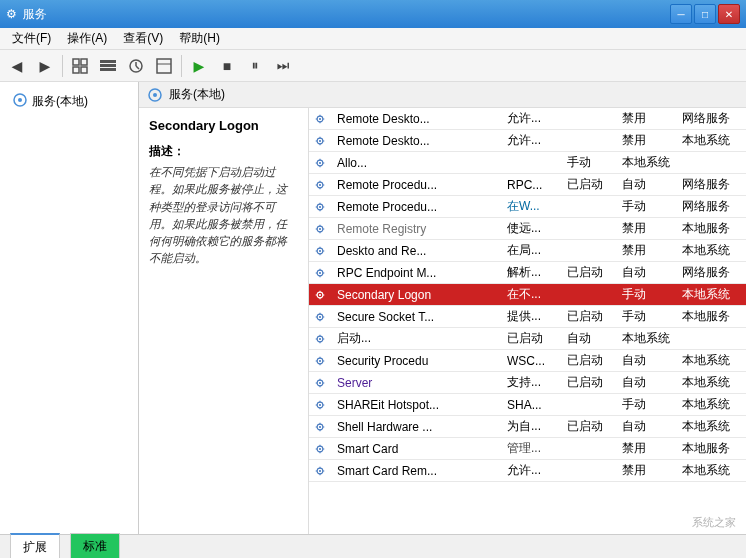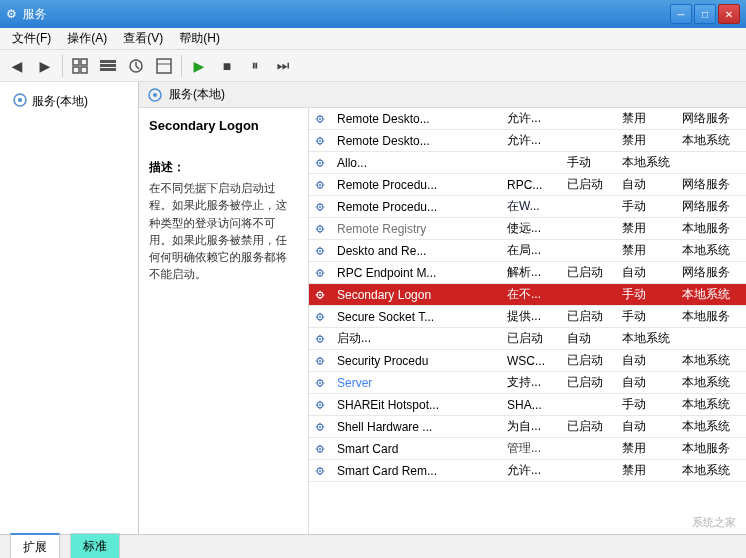--- a/index.html
+++ b/index.html
@@ -166,27 +166,28 @@
       color: #000;
     }
     .desc-link {
       color: #0066cc;
       text-decoration: underline;
       cursor: pointer;
       font-size: 12px;
     }
     .desc-subtitle {
       font-weight: bold;
-      margin-top: 26px;
+      margin-top: 10px;
       margin-bottom: 4px;
     }
     .desc-text {
       font-size: 11.5px;
       line-height: 1.5;
       color: #333;
+      font-style: italic;
     }
 
     
     .services-table {
       flex: 1;
       overflow-y: auto;
       overflow-x: hidden;
     }
     .table-header {
       display: grid;
@@ -272,21 +273,21 @@
       border-top: 1px solid #ccc;
       border-left: 1px solid #ccc;
       margin-left: 10px;
       margin-top: -1px;
     }
     .status-tab.active {
       background: white;
       border-top: 2px solid #4a90d9;
     }
     .status-tab:not(.active) {
-      background: #5eead4;
+      background: #22c55e;
     }
 
     .watermark {
       position: absolute;
       right: 10px;
       bottom: 28px;
       font-size: 11px;
       color: rgba(100,100,100,0.5);
     }
   </style>
@@ -459,21 +460,21 @@
       <svg width="14" height="14" viewBox="0 0 14 14">
         <circle cx="7" cy="7" r="4" fill="none" stroke="#4a7cc0" stroke-width="1.5"></circle>
         <circle cx="7" cy="7" r="1.5" fill="#4a7cc0"></circle>
         <line x1="7" y1="1" x2="7" y2="3" stroke="#4a7cc0" stroke-width="1.5"></line>
         <line x1="7" y1="11" x2="7" y2="13" stroke="#4a7cc0" stroke-width="1.5"></line>
         <line x1="1" y1="7" x2="3" y2="7" stroke="#4a7cc0" stroke-width="1.5"></line>
         <line x1="11" y1="7" x2="13" y2="7" stroke="#4a7cc0" stroke-width="1.5"></line>
       </svg>
     </div>
     <div class="table-cell" style="color:#000">Remote Procedu...</div>
-    <div class="table-cell" style="color:#0f172a">在W...</div>
+    <div class="table-cell" style="color:#0369a1">在W...</div>
     <div class="table-cell" style="color:#000"></div>
     <div class="table-cell" style="color:#000">手动</div>
     <div class="table-cell" style="color:#000">网络服务</div>
   </div>
             <div class="table-row">
     <div class="table-cell service-icon">
       <svg width="14" height="14" viewBox="0 0 14 14">
         <circle cx="7" cy="7" r="4" fill="none" stroke="#4a7cc0" stroke-width="1.5"></circle>
         <circle cx="7" cy="7" r="1.5" fill="#4a7cc0"></circle>
         <line x1="7" y1="1" x2="7" y2="3" stroke="#4a7cc0" stroke-width="1.5"></line>
@@ -593,21 +594,21 @@
     <div class="table-cell service-icon">
       <svg width="14" height="14" viewBox="0 0 14 14">
         <circle cx="7" cy="7" r="4" fill="none" stroke="#4a7cc0" stroke-width="1.5"></circle>
         <circle cx="7" cy="7" r="1.5" fill="#4a7cc0"></circle>
         <line x1="7" y1="1" x2="7" y2="3" stroke="#4a7cc0" stroke-width="1.5"></line>
         <line x1="7" y1="11" x2="7" y2="13" stroke="#4a7cc0" stroke-width="1.5"></line>
         <line x1="1" y1="7" x2="3" y2="7" stroke="#4a7cc0" stroke-width="1.5"></line>
         <line x1="11" y1="7" x2="13" y2="7" stroke="#4a7cc0" stroke-width="1.5"></line>
       </svg>
     </div>
-    <div class="table-cell" style="color:#3b82f6">Server</div>
+    <div class="table-cell" style="color:#4c1d95">Server</div>
     <div class="table-cell" style="color:#000">支持...</div>
     <div class="table-cell" style="color:#000">已启动</div>
     <div class="table-cell" style="color:#000">自动</div>
     <div class="table-cell" style="color:#000">本地系统</div>
   </div>
             <div class="table-row">
     <div class="table-cell service-icon">
       <svg width="14" height="14" viewBox="0 0 14 14">
         <circle cx="7" cy="7" r="4" fill="none" stroke="#4a7cc0" stroke-width="1.5"></circle>
         <circle cx="7" cy="7" r="1.5" fill="#4a7cc0"></circle>

